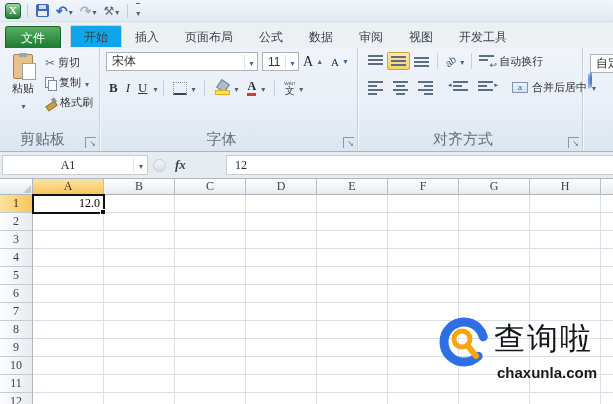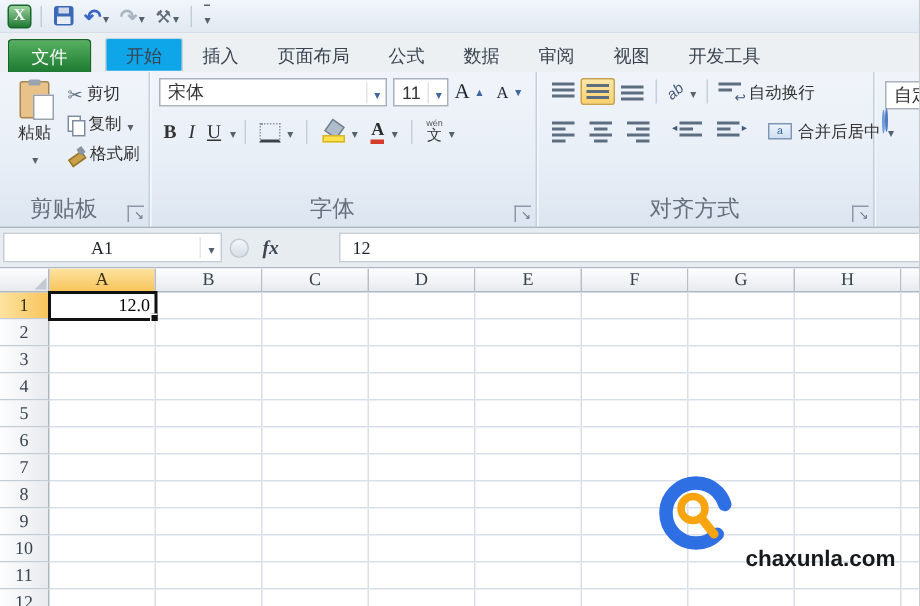--- a/index.html
+++ b/index.html
@@ -548,16 +548,17 @@
         </div>
       </div>
   </div>
 
   <div class="wm">
     <svg width="56" height="60" viewBox="0 0 56 60">
       <circle cx="26" cy="28" r="20" fill="none" stroke="#2f6fe4" stroke-width="9" stroke-linecap="round" stroke-dasharray="104 22" transform="rotate(45 26 28)"></circle>
       <circle cx="24" cy="25" r="8" fill="none" stroke="#f7a40f" stroke-width="5"></circle>
       <line x1="30" y1="32" x2="38" y2="42" stroke="#f7a40f" stroke-width="6" stroke-linecap="round"></line>
     </svg>
+    <span class="wm-title">查询啦</span>
     <span class="wm-domain">chaxunla.com</span>
   </div>
 
 </div>
 
 </body></html>

